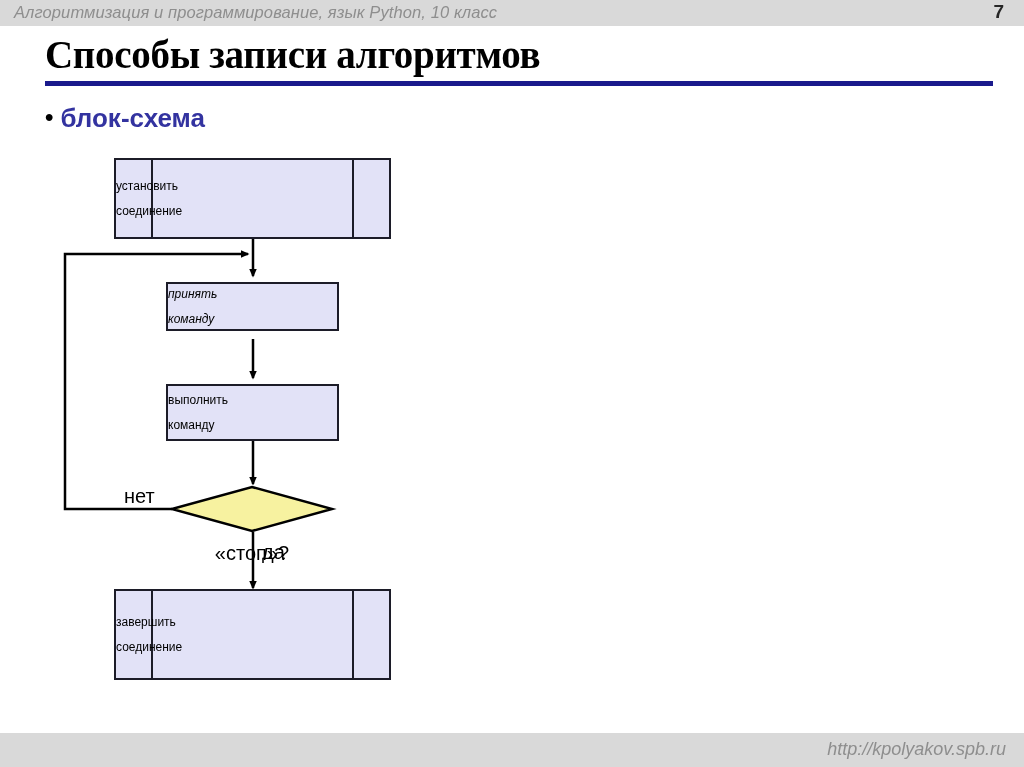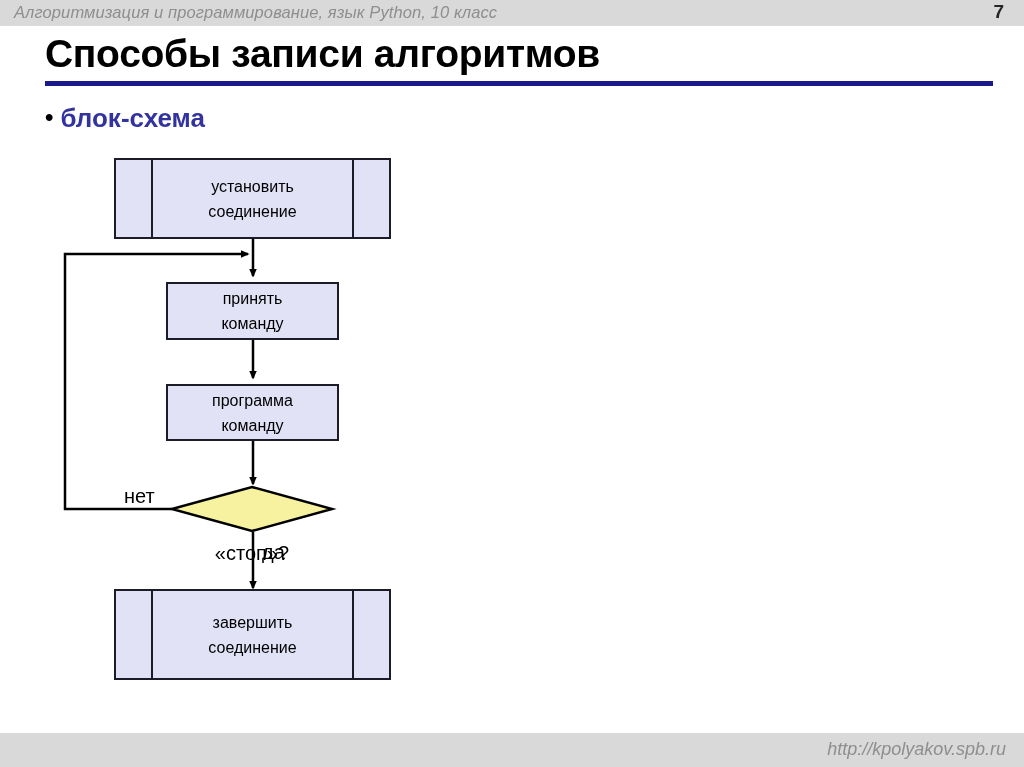--- a/index.html
+++ b/index.html
@@ -50,20 +50,21 @@
   
   #slide-title {
     position: absolute;
     left: 45px;
     top: 32px;
     font-size: 39px;
     font-weight: bold;
     color: #000000;
     white-space: nowrap;
     letter-spacing: -0.3px;
+    font-family: Liberation Serif, serif;
   }
   #title-rule {
     position: absolute;
     left: 45px;
     top: 81px;
     width: 948px;
     height: 5px;
     background: #1a1a8c;
   }
 
@@ -109,22 +110,21 @@
     bottom: 0;
     width: 2px;
     background: #1c1c28;
   }
   .fc-label {
     position: absolute;
     left: 0;
     right: 0;
     top: 50%;
     transform: translateY(-50%);
-    text-align: center;
-    font-size: 16px;
+    font-size: 12px;
     line-height: 25px;
     color: #000000;
     white-space: pre-line;
     pointer-events: none;
   }
 
   .fc-edge-label {
     position: absolute;
     font-size: 20px;
     color: #000000;
@@ -198,27 +198,27 @@
       <polygon points="172,509 252,487 332,509 252,531" fill="#f7f2a0" stroke="#000000" stroke-width="2.5"></polygon>
     </svg>
 
     <div class="fc-shape fc-predef" style="left:114px; top:158px; width:277px; height:81px;">
       <div class="fc-bar" style="left:35px;"></div>
       <div class="fc-bar" style="right:35px;"></div>
       <div class="fc-label">установить
 соединение</div>
     </div>
 
-    <div class="fc-shape" style="left:166px; top:282px; width:173px; height:58px;">
+    <div class="fc-shape" style="left:166px; top:282px; width:173px; height:49px;font-style:italic;">
       <div class="fc-label">принять
 команду</div>
     </div>
 
     <div class="fc-shape" style="left:166px; top:384px; width:173px; height:57px;">
-      <div class="fc-label">программа
+      <div class="fc-label">выполнить
 команду</div>
     </div>
 
     <div class="fc-edge-label" style="left:172px; top:498px; width:160px; text-align:center;margin-top:44px;">«стоп»?</div>
 
     <div class="fc-edge-label" style="left:124px; top:485px;">нет</div>
     <div class="fc-edge-label" style="left:262px; top:541px;">да</div>
 
     <div class="fc-shape fc-predef" style="left:114px; top:589px; width:277px; height:91px;">
       <div class="fc-bar" style="left:35px;"></div>

